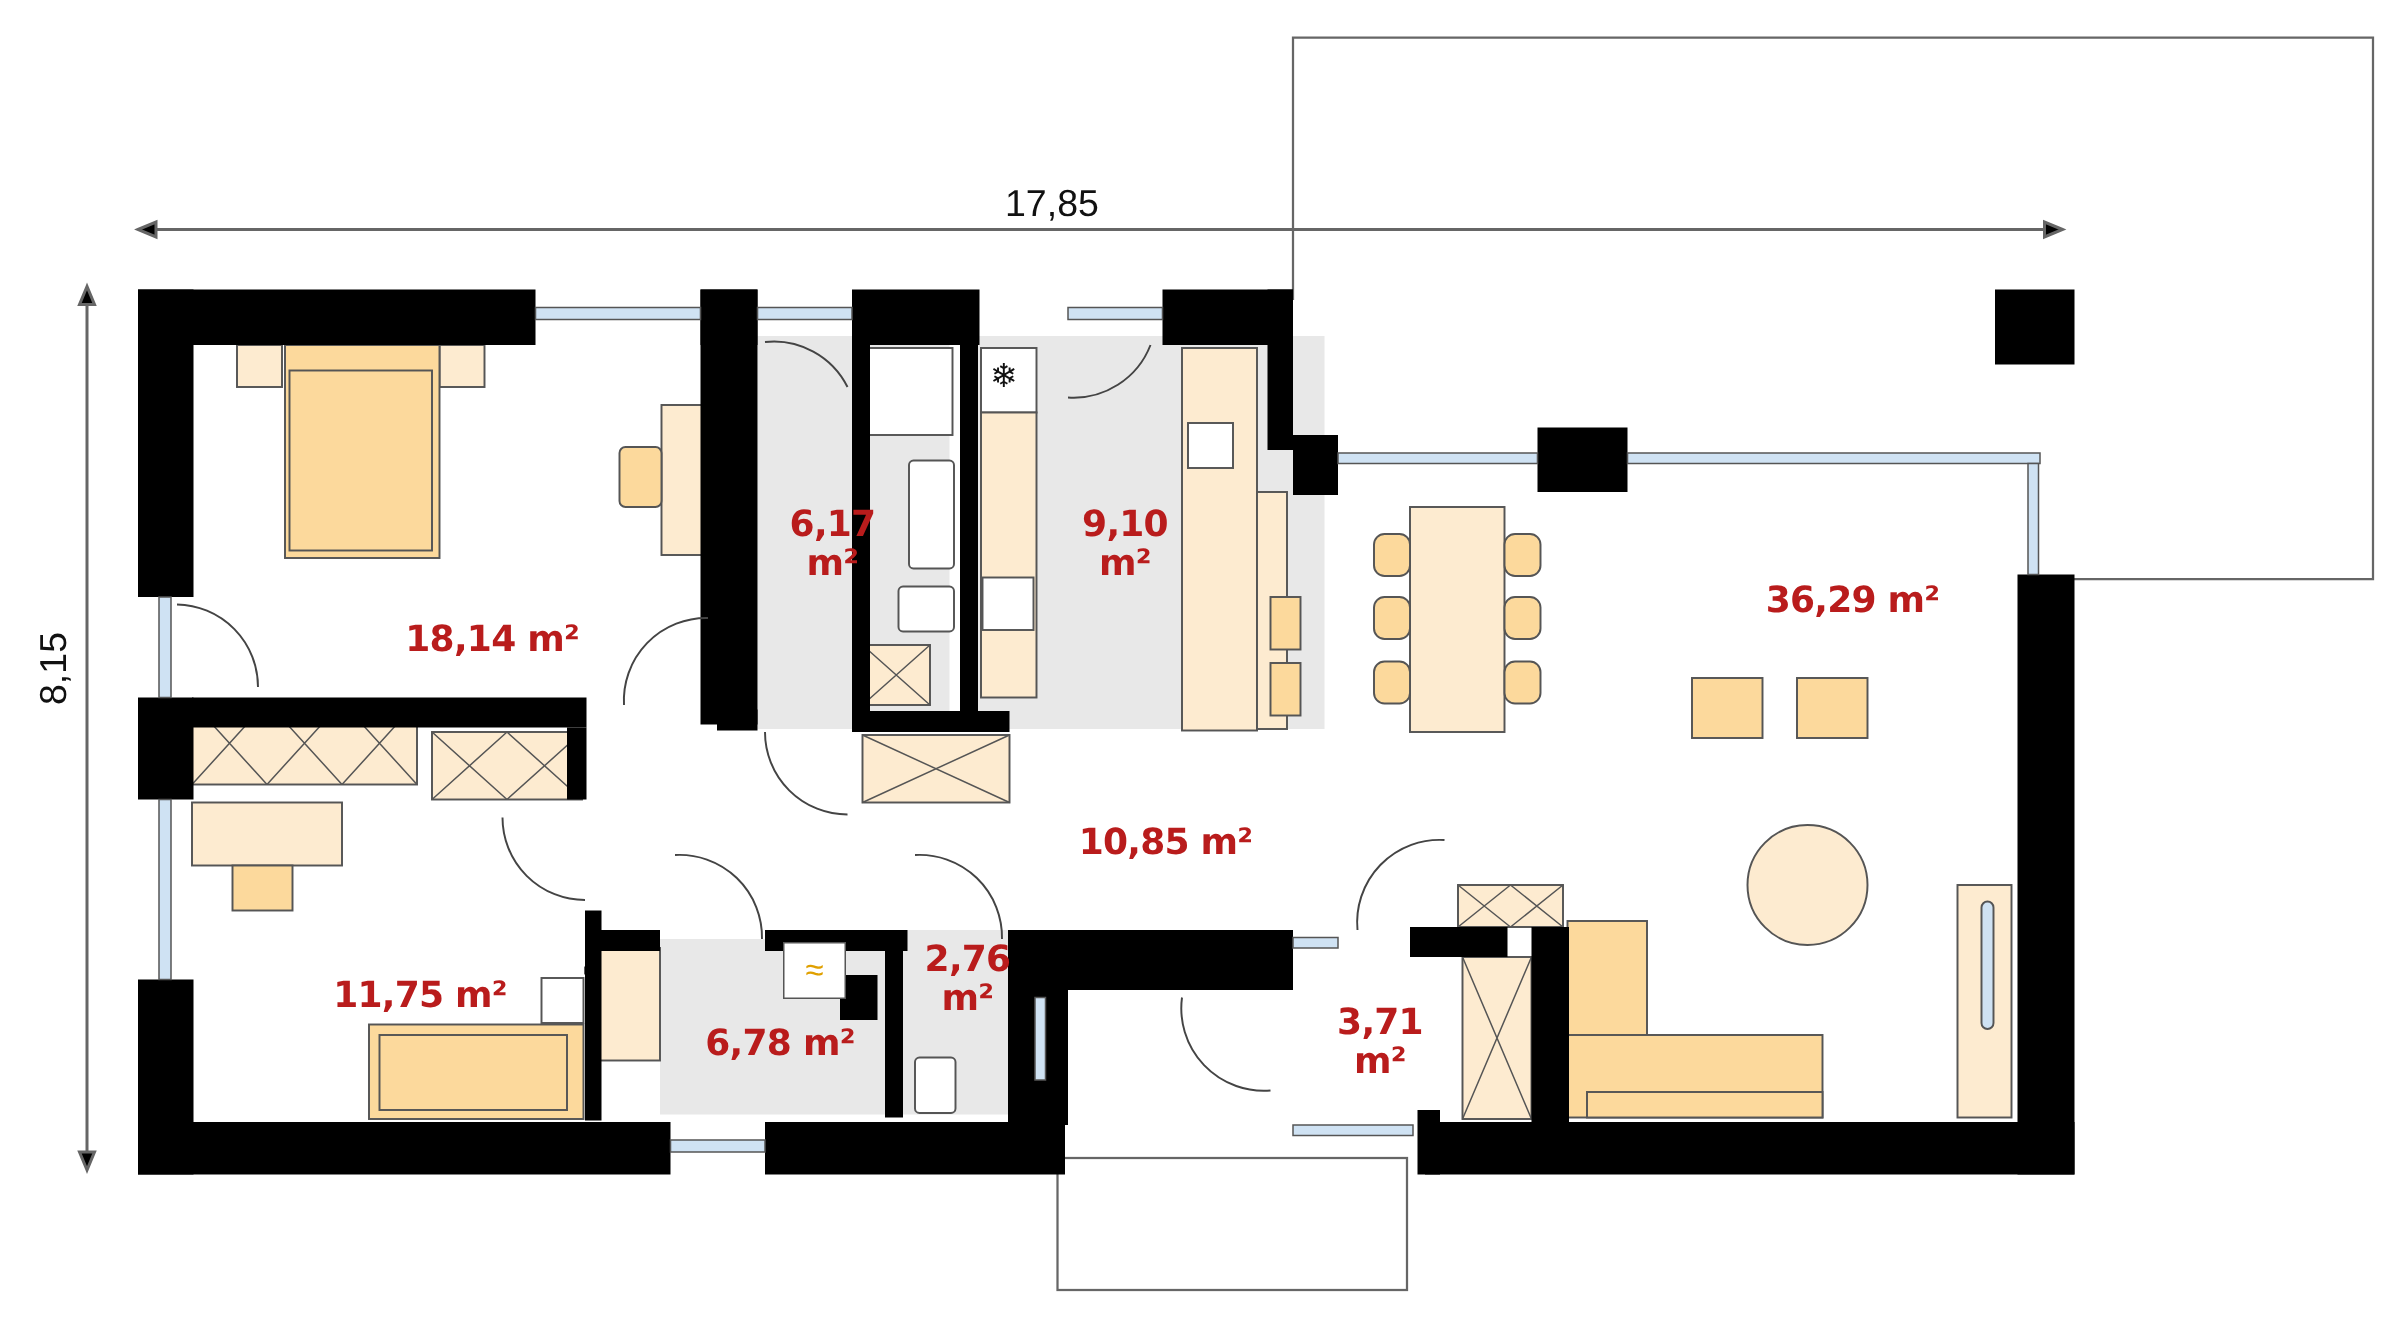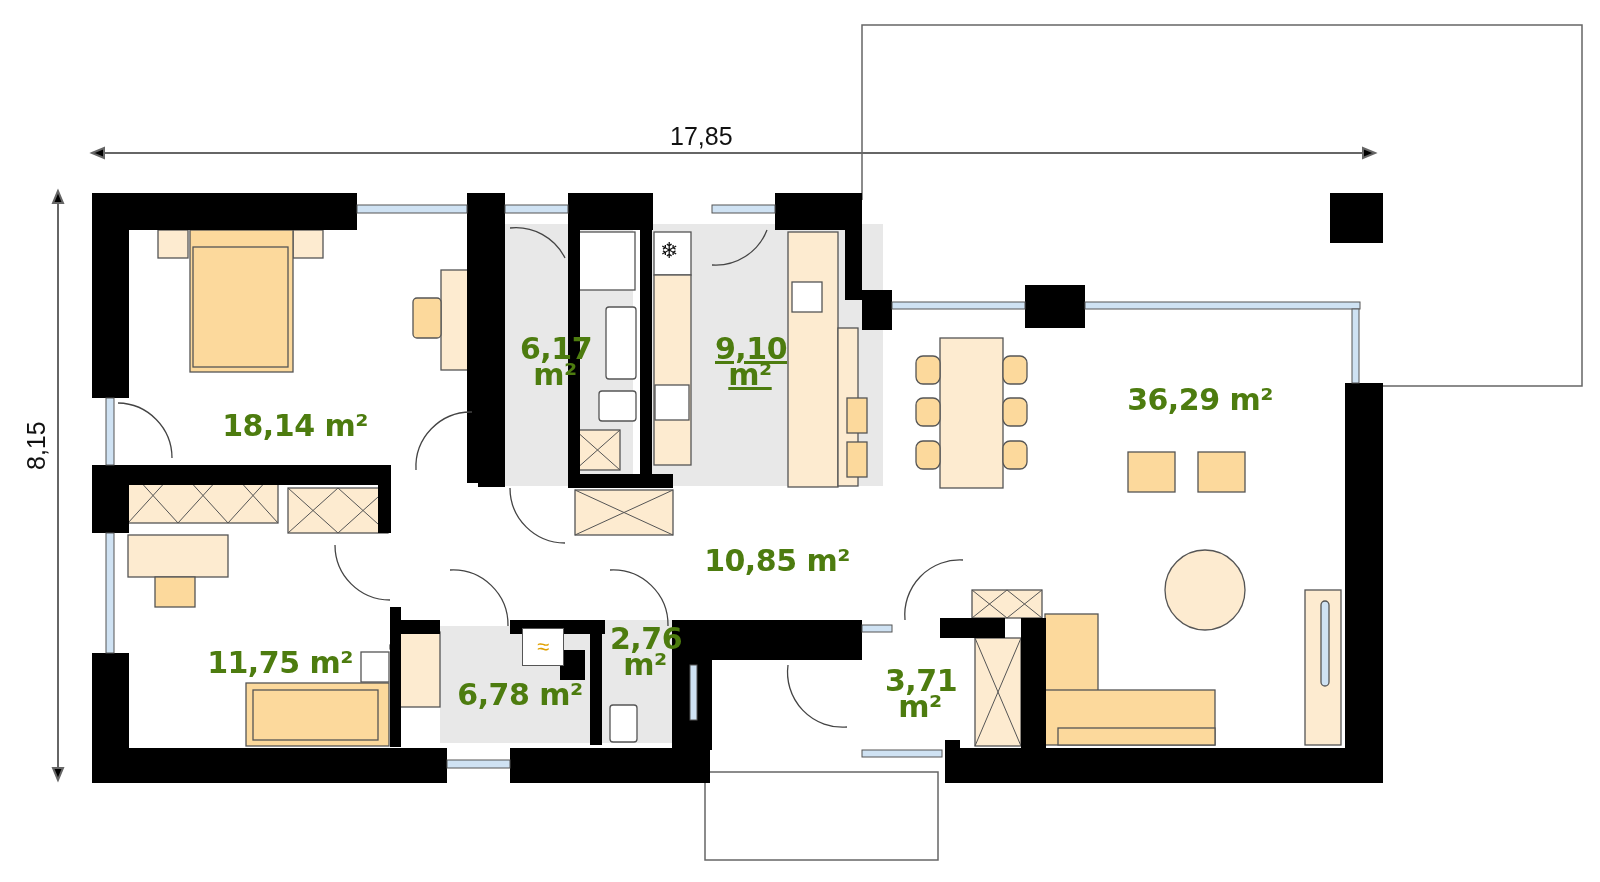--- a/index.html
+++ b/index.html
@@ -1,18 +1,18 @@
 <!DOCTYPE html>
 <html><head>
 <meta charset="utf-8">
 <style>
   html,body{margin:0;padding:0;background:#fff;}
   body{width:1600px;height:882px;position:relative;overflow:hidden;font-family:"Liberation Sans",sans-serif;}
   svg{position:absolute;left:0;top:0;}
-  .lbl{position:absolute;font-family:"DejaVu Sans",sans-serif;font-weight:bold;color:#4d7c0f;font-size:30px;line-height:26px;text-align:center;letter-spacing:-0.5px;}
+  .lbl{position:absolute;font-family:"DejaVu Sans",sans-serif;font-weight:bold;color:#b91c1c;font-size:24px;line-height:26px;text-align:center;letter-spacing:-0.5px;}
   .dim{position:absolute;font-family:"Liberation Sans",sans-serif;font-size:25px;color:#111;}
 </style>
 </head>
 <body>
 
 <svg width="1600" height="882" viewBox="0 0 1600 882">
 
   <g fill="none" stroke="#666" stroke-width="1.5">
     <polyline points="862,200 862,25 1582,25 1582,386 1365,386"></polyline>
     <rect x="705" y="772" width="233" height="88"></rect>
@@ -158,30 +158,30 @@
     <path d="M510,228 A55,55 0 0 1 565,258"></path>
     <path d="M712,265 A55,55 0 0 0 767,230"></path>
     <path d="M963,560 A55,55 0 0 0 905,620"></path>
     <path d="M788,665 A55,55 0 0 0 847,727"></path>
   </g>
 </svg>
 
 <div class="dim" style="left:670px;top:122px;">17,85</div>
 <div class="dim" style="left:22px;top:470px;transform:rotate(-90deg);transform-origin:left top;">8,15</div>
 
-<div class="lbl" style="left:220px;top:413px;width:150px;">18,14 m²</div>
+<div class="lbl" style="left:236px;top:413px;width:150px;text-align:right;">18,14 m²</div>
 <div class="lbl" style="left:520px;top:336px;width:70px;">
   <div>6,17</div>
   <div>m²</div>
 </div>
-<div class="lbl" style="left:715px;top:336px;width:70px;text-decoration:underline;">
+<div class="lbl" style="left:715px;top:336px;width:70px;">
   <div>9,10</div>
   <div>m²</div>
 </div>
-<div class="lbl" style="left:1120px;top:387px;width:160px;">36,29 m²</div>
+<div class="lbl" style="left:1155px;top:387px;width:160px;">36,29 m²</div>
 <div class="lbl" style="left:702px;top:548px;width:150px;">10,85 m²</div>
 <div class="lbl" style="left:205px;top:620px;width:150px;margin-top:30px;">11,75 m²</div>
 <div class="lbl" style="left:455px;top:682px;width:130px;">6,78 m²</div>
 <div class="lbl" style="left:610px;top:626px;width:70px;">
   <div>2,76</div>
   <div>m²</div>
 </div>
 <div class="lbl" style="left:885px;top:668px;width:70px;">
   <div>3,71</div>
   <div>m²</div>

